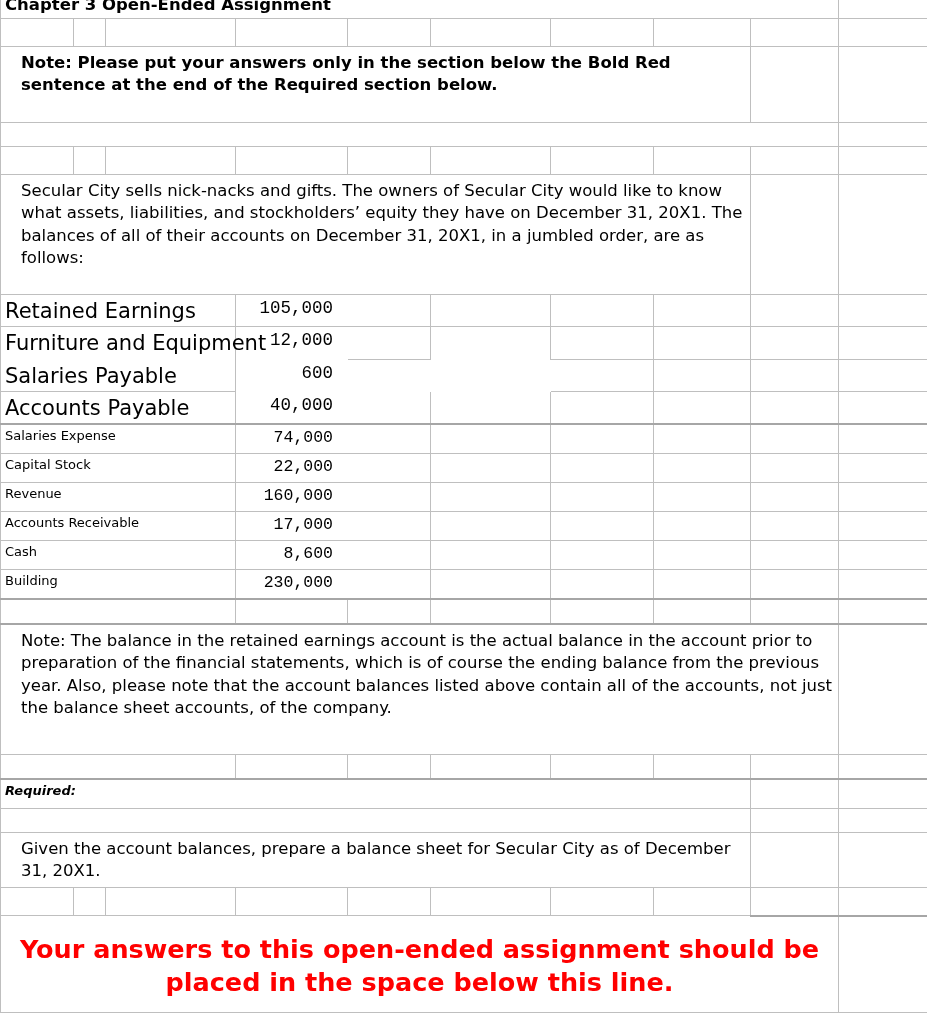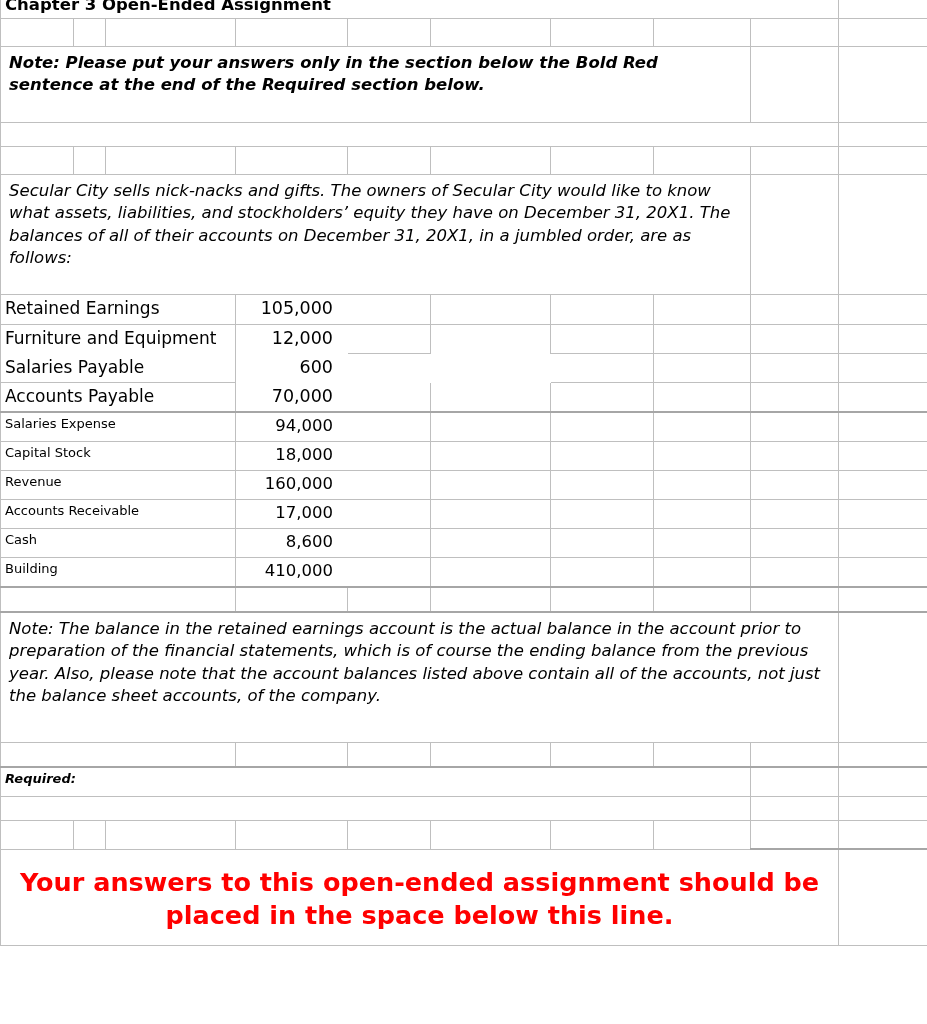--- a/index.html
+++ b/index.html
@@ -49,39 +49,39 @@
     padding: 0 4px;
     line-height: 1.15;
     display: block;
   }
   .bold-text {
     font-weight: bold;
   }
   .para {
     font-size: 16.5px;
     line-height: 1.35;
-    padding: 5px 5px 4px 8px;
+    padding: 5px 5px 4px 20px;
     display: block;
-    font-style: italic;
   }
   .acct-name {
     display: block;
     padding: 3px 4px 2px 4px;
     font-size: 13px;
     line-height: 1.25;
     white-space: nowrap;
   }
-  .acct-name.lg { font-size: 17px; }
+  .acct-name.lg { font-size: 21px; }
   .acct-val {
     display: block;
     padding: 3px 14px 2px 4px;
     font-size: 16.5px;
     line-height: 1.25;
     text-align: right;
     white-space: nowrap;
+    font-family: Liberation Mono, monospace;
   }
   .acct-val.lg { font-size: 17.5px; }
 
   .redline {
     display: block;
     color: #ff0000;
     font-weight: bold;
     font-size: 25.5px;
     line-height: 1.3;
     text-align: center;
@@ -224,52 +224,52 @@
       <td></td>
       <td></td>
       <td></td>
     </tr>
 
     <tr class="r-acct">
       <td colspan="3" class="dark-bottom">
         <span class="acct-name lg">Accounts Payable</span>
       </td>
       <td class="no-right dark-bottom">
-        <span class="acct-val lg">70,000</span>
+        <span class="acct-val lg">40,000</span>
       </td>
       <td class="dark-bottom"></td>
       <td class="no-left dark-bottom"></td>
       <td class="dark-bottom"></td>
       <td class="dark-bottom"></td>
       <td class="dark-bottom"></td>
       <td class="dark-bottom"></td>
     </tr>
 
     <tr class="r-acct">
       <td colspan="3">
         <span class="acct-name">Salaries Expense</span>
       </td>
       <td class="no-right">
-        <span class="acct-val">94,000</span>
+        <span class="acct-val">74,000</span>
       </td>
       <td></td>
       <td></td>
       <td></td>
       <td></td>
       <td></td>
       <td></td>
     </tr>
 
 
     <tr class="r-acct">
       <td colspan="3">
         <span class="acct-name">Capital Stock</span>
       </td>
       <td class="no-right">
-        <span class="acct-val">18,000</span>
+        <span class="acct-val">22,000</span>
       </td>
       <td></td>
       <td></td>
       <td></td>
       <td></td>
       <td></td>
       <td></td>
     </tr>
 
     <tr class="r-acct">
@@ -316,21 +316,21 @@
       <td></td>
       <td></td>
       <td></td>
     </tr>
 
     <tr class="r-acct">
       <td colspan="3" class="dark-bottom">
         <span class="acct-name">Building</span>
       </td>
       <td class="no-right dark-bottom">
-        <span class="acct-val">410,000</span>
+        <span class="acct-val">230,000</span>
       </td>
       <td class="dark-bottom"></td>
       <td class="dark-bottom"></td>
       <td class="dark-bottom"></td>
       <td class="dark-bottom"></td>
       <td class="dark-bottom"></td>
       <td class="dark-bottom"></td>
     </tr>
 
     <tr class="r-thin">
@@ -369,20 +369,27 @@
       <td></td>
       <td></td>
     </tr>
 
     <tr class="r-thin">
       <td colspan="8"></td>
       <td></td>
       <td></td>
     </tr>
 
+    <tr class="r-given">
+      <td colspan="8">
+        <span class="para">Given the account balances, prepare a balance sheet for Secular City as of December 31, 20X1.</span>
+      </td>
+      <td></td>
+      <td></td>
+    </tr>
 
     <tr class="r-spacer">
       <td></td>
       <td></td>
       <td></td>
       <td></td>
       <td></td>
       <td></td>
       <td></td>
       <td></td>

